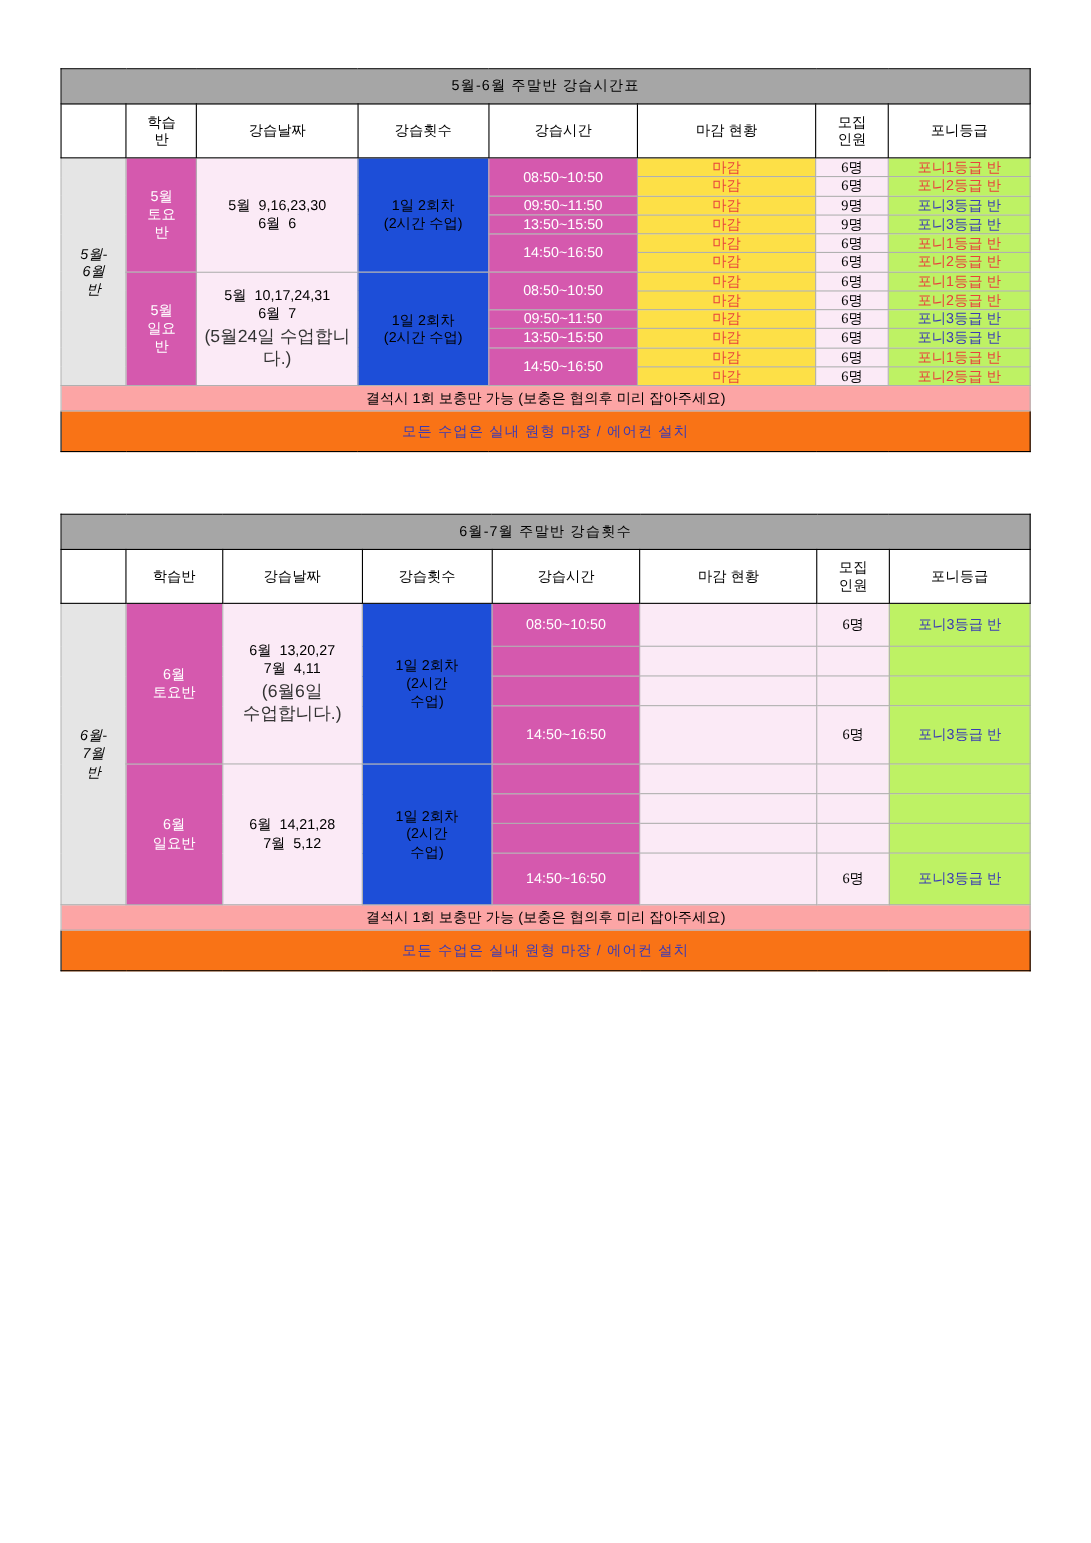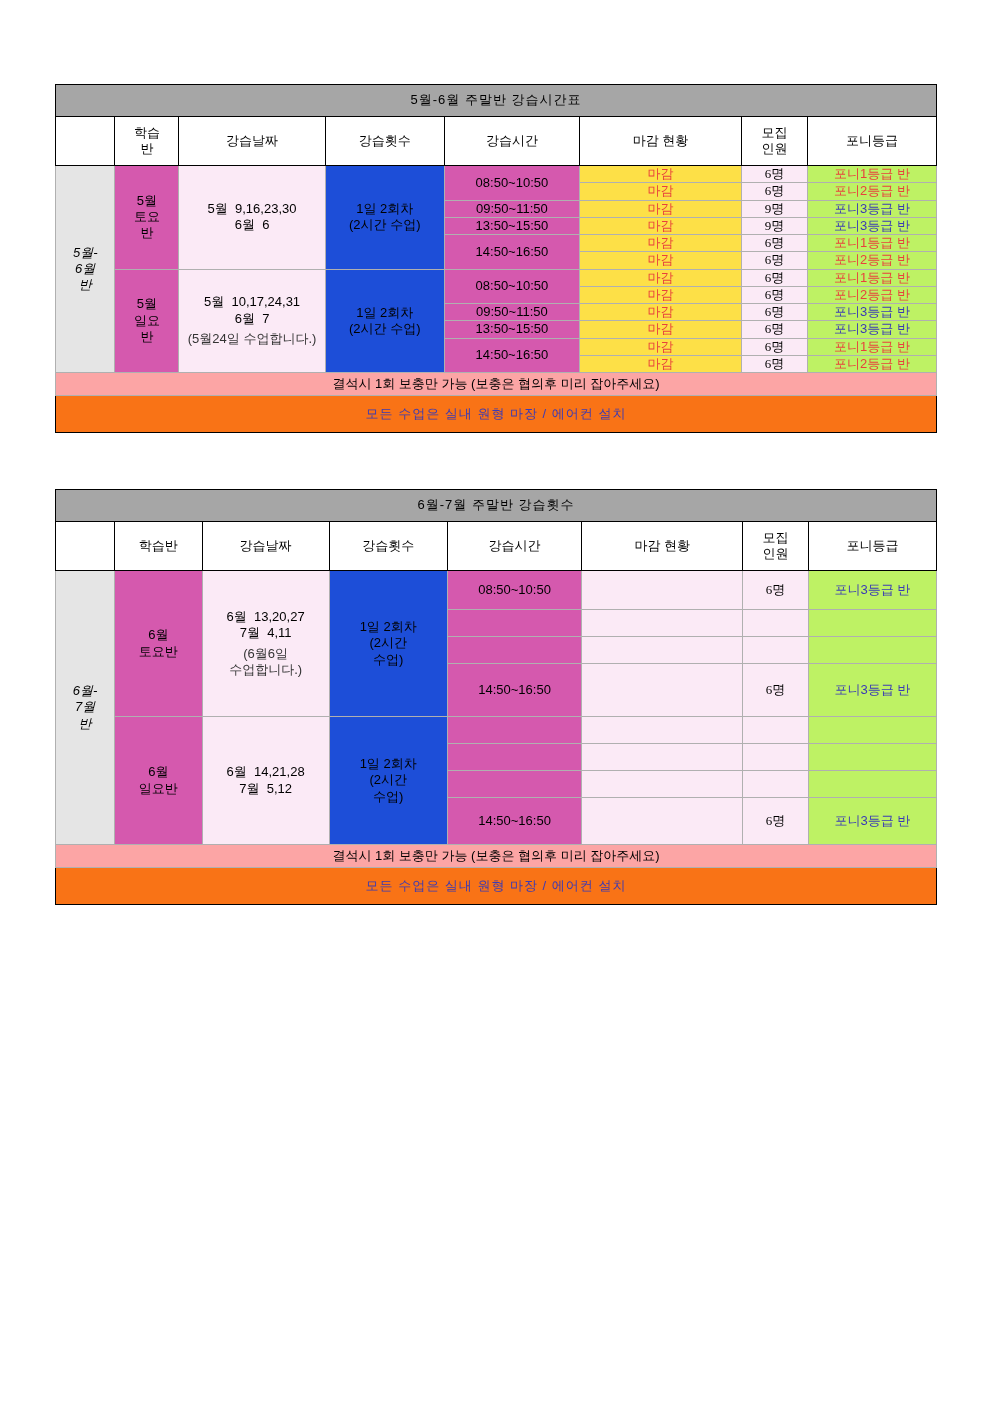--- a/index.html
+++ b/index.html
@@ -8,22 +8,21 @@
     background: #ffffff;
   }
   body {
     width: 992px;
     height: 1403px;
     font-family: "Liberation Sans", sans-serif;
     color: #000000;
     position: relative;
   }
   .page {
-    padding: 48px 0 0 0;
-    margin-top: 36px;
+    padding: 62px 0 0 0;
   }
   table.sched {
     border-collapse: collapse;
     table-layout: fixed;
     margin-left: 55px;
     border: 1px solid #000000;
   }
   table.sched td, table.sched th {
     border: 1px solid #b0b0b0;
     padding: 0;
@@ -51,42 +50,42 @@
   .corner { background: #ffffff; }
   .rowlabel {
     background: #e5e5e5;
     font-size: 14px;
     font-style: italic;
   }
   .classcell {
     background: #d559ae;
     font-weight: bold;
     font-size: 14px;
-    color: #000000;
+    color: #ffffff;
   }
   .datecell {
     background: #fbeaf6;
     font-size: 14px;
     text-align: left;
     padding-left: 14px;
   }
   .datecell .sub {
     display: block;
-    font-size: 13px;
+    font-size: 16px;
     margin-top: 4px;
     color: #333;
   }
   .countcell {
     background: #1d4ed8;
     font-size: 14px;
   }
   .timecell {
     background: #d559ae;
     font-size: 13.5px;
-    color: #000000;
+    color: #ffffff;
   }
   .statuscell {
     background: #fde047;
     font-size: 13px;
     color: #e8413c;
   }
   .peoplecell {
     background: #fbeaf6;
     font-size: 13px;
     font-family: Liberation Serif, serif;

